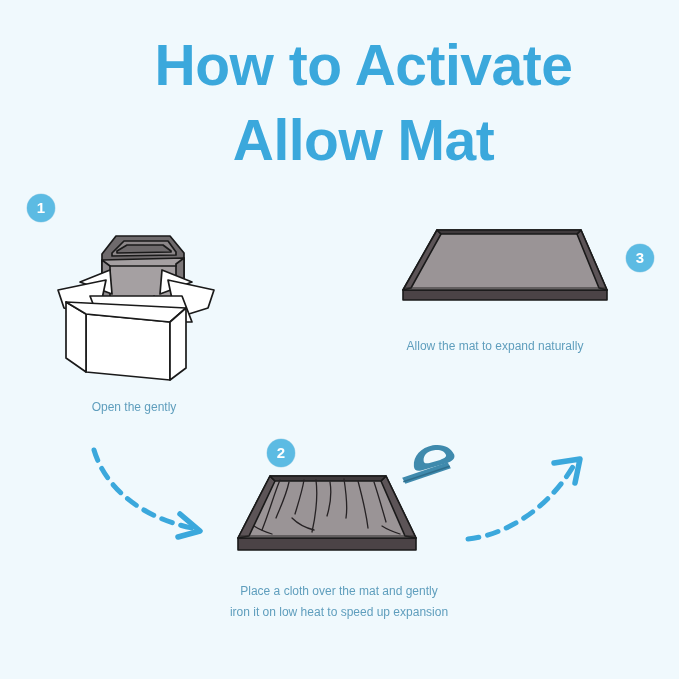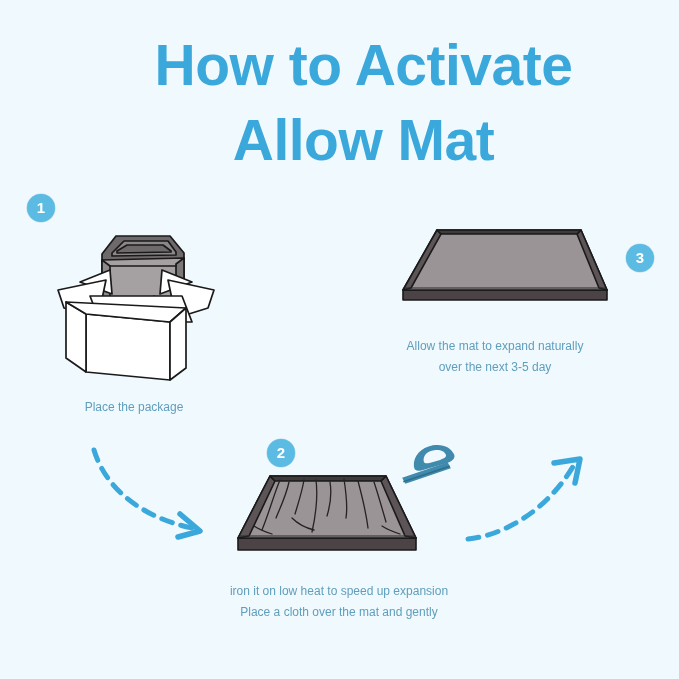--- a/index.html
+++ b/index.html
@@ -139,21 +139,21 @@
 
       <path d="M36 92 L16 80 L16 136 L36 150 Z" fill="#ffffff"></path>
 
       <path d="M16 80 L36 92 L120 100 L136 86 Z" fill="#ffffff"></path>
 
       <path d="M120 100 L120 158 L136 146 L136 86 Z" fill="#ffffff"></path>
     </g>
   </svg>
 
   <div class="caption" id="caption-1">
-    <span class="cap-line">Place the package</span>
+    <span class="cap-line">Open the gently</span>
   </div>
 
   <div class="badge" id="badge-3">3</div>
 
   <svg class="illus" id="illus-mat-flat" width="220" height="100" viewBox="0 0 220 100">
     <g stroke="#1a1a1a" stroke-width="1.6" stroke-linejoin="round">
 
       <path d="M8 72 L212 72 L212 82 L8 82 Z" fill="#4b4346"></path>
 
       <path d="M42 12 L186 12 L212 72 L8 72 Z" fill="#9a9496"></path>
@@ -163,21 +163,20 @@
       <path d="M186 12 L182 16 L204 70 L212 72 Z" fill="#5c5457"></path>
 
       <path d="M42 12 L186 12 L182 16 L46 16 Z" fill="#3f3a3c"></path>
 
       <path d="M10 70 L210 70" stroke="#2d2a2b" stroke-width="1.1" fill="none"></path>
     </g>
   </svg>
 
   <div class="caption" id="caption-3">
     <span class="cap-line">Allow the mat to expand naturally</span>
-    <span class="cap-line">over the next 3-5 day</span>
   </div>
 
   <div class="badge" id="badge-2">2</div>
 
   <svg class="illus" id="illus-mat-wrinkled" width="190" height="100" viewBox="0 0 190 100">
     <g stroke="#1a1a1a" stroke-width="1.6" stroke-linejoin="round">
 
       <path d="M6 72 L184 72 L184 84 L6 84 Z" fill="#4b4346"></path>
 
       <path d="M38 10 L154 10 L184 72 L6 72 Z" fill="#9a9496"></path>
@@ -213,22 +212,22 @@
 
       <path d="M25 17 C26 12, 31 9, 38 10 C44 11, 48 14, 48 18 C48 20, 45 21, 41 21 L30 21 C27 21, 24 20, 25 17 Z" fill="#f0f9fd" transform="rotate(-16 34 16)"></path>
 
       <path d="M4 36 L50 22 L53 28 L7 42 Z" fill="#3f8aad" transform="rotate(-2 28 32)"></path>
 
       <path d="M5 40 L52 26" stroke="#2f6e8c" stroke-width="1.6" fill="none" transform="rotate(-2 28 32)"></path>
     </g>
   </svg>
 
   <div class="caption" id="caption-2">
+    <span class="cap-line">Place a cloth over the mat and gently</span>
     <span class="cap-line">iron it on low heat to speed up expansion</span>
-    <span class="cap-line">Place a cloth over the mat and gently</span>
   </div>
 
   <svg class="illus" id="arrow-1" width="130" height="100" viewBox="0 0 130 100">
     <path d="M6 6 C16 40, 48 72, 104 84" fill="none" stroke="#3ba8dc" stroke-width="5" stroke-dasharray="11 9" stroke-linecap="round"></path>
     <path d="M92 70 L112 87 L90 93" fill="none" stroke="#3ba8dc" stroke-width="5.5" stroke-linecap="round" stroke-linejoin="round"></path>
   </svg>
 
   <svg class="illus" id="arrow-2" width="135" height="105" viewBox="0 0 135 105">
     <path d="M6 96 C44 92, 86 66, 112 22" fill="none" stroke="#3ba8dc" stroke-width="5" stroke-dasharray="11 9" stroke-linecap="round"></path>
     <path d="M92 20 L118 16 L113 40" fill="none" stroke="#3ba8dc" stroke-width="5.5" stroke-linecap="round" stroke-linejoin="round"></path>

